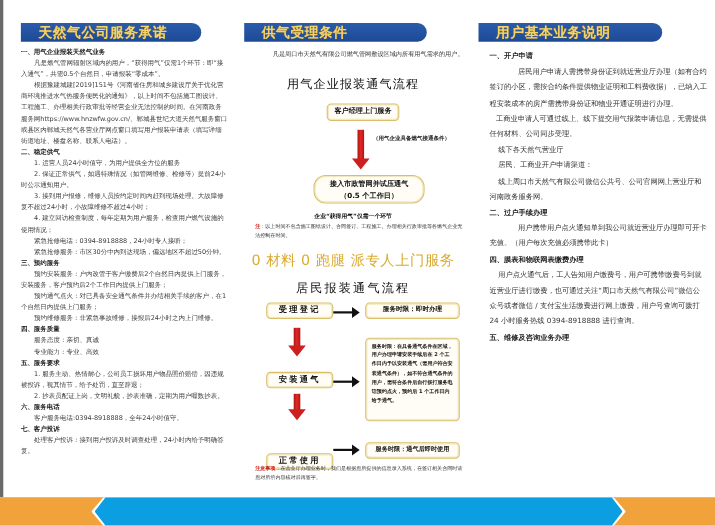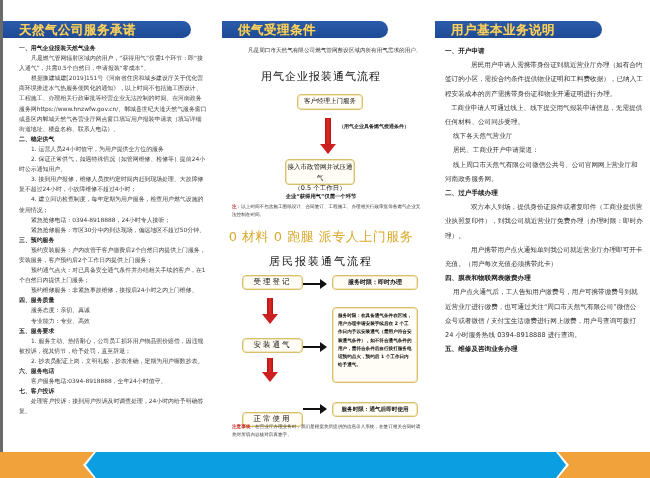--- a/index.html
+++ b/index.html
@@ -15,45 +15,45 @@
   .col-right { left: 427px; width: 223px; }
 
   .banner {
     position: absolute; top: 21px; height: 17px;
     background: linear-gradient(180deg, #2a5bab 0%, #1d4a96 100%);
     border-radius: 0 9px 9px 0;
     color: #f4d36b; font-weight: bold; font-size: 12.5px; line-height: 17px;
     letter-spacing: 0.5px; padding-left: 16px;
     text-shadow: 0 0 1px #a67a1b;
   }
-  .col-left .banner { left: 0; width: 188px; }
+  .col-left .banner { left: 16px; width: 164px; }
   .col-mid .banner { left: 7px; width: 166px; }
   .col-right .banner { left: 8px; width: 167px; padding-left: 16px; }
 
   .txt { position: absolute; font-size: 6px; line-height: 9.6px; color: #3c3c3c; }
   .txt p { margin: 0; }
   .txt .h { font-weight: bold; color: #222; }
   .txt .ind { text-indent: 12px; }
 
   .col-left .txt { left: 16px; top: 43px; width: 188px; font-size: 5.9px; line-height: 10.1px; }
   .col-right .txt { left: 18px; top: 44px; width: 198px; font-size: 6.6px; line-height: 14.2px; color: #333; }
   .col-right .txt .h { font-size: 6.6px; }
 
   .mid-intro { position: absolute; left: 15px; top: 45px; width: 192px; font-size: 5.6px; line-height: 10px; color: #333; text-indent: 18px; }
   .flow-title { position: absolute; left: 0; width: 212px; text-align: center; font-weight: normal; color: #111; letter-spacing: 1px; }
   .ft1 { top: 69px; font-size: 11px; }
   .ft2 { top: 254px; font-size: 11px; letter-spacing: 2px; }
 
   .box {
     position: absolute; border: 1.5px solid #d9bf6a; border-radius: 4px; background: #fffdf5;
-    text-align: center; font-weight: normal; color: #111;
+    text-align: center; font-weight: bold; color: #111;
     box-shadow: 0 0 0 1px #f3e7bf inset;
   }
   .b-mgr { left: 82px; top: 94px; width: 66px; height: 16px; font-size: 6.5px; line-height: 13px; }
-  .b-connect { left: 70px; top: 159px; width: 70px; height: 26px; font-size: 6.5px; line-height: 10.5px; padding-top: 2px; }
+  .b-connect { left: 70px; top: 159px; width: 101px; height: 26px; font-size: 6.5px; line-height: 10.5px; padding-top: 2px; border-radius: 11px; }
   .cond-note { position: absolute; left: 124px; top: 122px; font-size: 5px; line-height: 8px; color: #222; font-weight: bold; }
   .one-step { position: absolute; left: 0; width: 212px; top: 193px; text-align: center; font-size: 5.3px; font-weight: bold; color: #111; }
   .note1 { position: absolute; left: 17px; top: 203px; width: 190px; font-size: 4.6px; line-height: 8px; color: #333; }
   .note1 .red { color: #c8261e; font-weight: bold; }
   .zero { position: absolute; left: 0; width: 212px; top: 228px; text-align: center; font-size: 13px; color: #d9aa2e; letter-spacing: 0.5px; }
 
   .arrow-down { position: absolute; width: 6px; background: linear-gradient(90deg, #b01317, #e02a23, #b01317); }
   .arrow-down::after { content: ""; position: absolute; left: -5px; bottom: -8px; border-left: 8px solid transparent; border-right: 8px solid transparent; border-top: 10px solid #cc1f1f; }
   .ad1 { left: 110px; top: 118px; height: 28px; }
   .ad2 { left: 52px; top: 298px; height: 18px; }
@@ -162,21 +162,20 @@
   <div class="col col-right">
     <div class="banner">用户基本业务说明</div>
     <div class="txt">
       <p class="h">一、开户申请</p>
       <p style="text-indent:26px">居民用户申请人需携带身份证到就近营业厅办理（如有合约签订的小区，需按合约条件提供物业证明和工料费收据），已纳入工程安装成本的房产需携带身份证和物业开通证明进行办理。</p>
       <p style="text-indent:6px">工商业申请人可通过线上、线下提交用气报装申请信息，无需提供任何材料、公司同步受理。</p>
       <p style="text-indent:8px">线下各天然气营业厅</p>
       <p style="text-indent:8px">居民、工商业开户申请渠道：</p>
       <p style="text-indent:8px">线上周口市天然气有限公司微信公共号、公司官网网上营业厅和河南政务服务网。</p>
       <p class="h">二、过户手续办理</p>
-      <p style="text-indent:26px">双方本人到场，提供身份证原件或者复印件（工商业提供营业执照复印件），到我公司就近营业厅免费办理（办理时限：即时办理）。</p>
       <p style="text-indent:26px">用户携带用户点火通知单到我公司就近营业厅办理即可开卡充值。（用户每次充值必须携带此卡）</p>
       <p class="h">四、膜表和物联网表缴费办理</p>
       <p style="text-indent:8px">用户点火通气后，工人告知用户缴费号，用户可携带缴费号到就近营业厅进行缴费，也可通过关注“周口市天然气有限公司”微信公众号或者微信 / 支付宝生活缴费进行网上缴费，用户号查询可拨打 24 小时服务热线 0394-8918888 进行查询。</p>
       <p class="h">五、维修及咨询业务办理</p>
     </div>
   </div>
 
   <div class="footer"></div>
   <div class="footer-edge"></div>
   <div class="footer-blue"></div>

